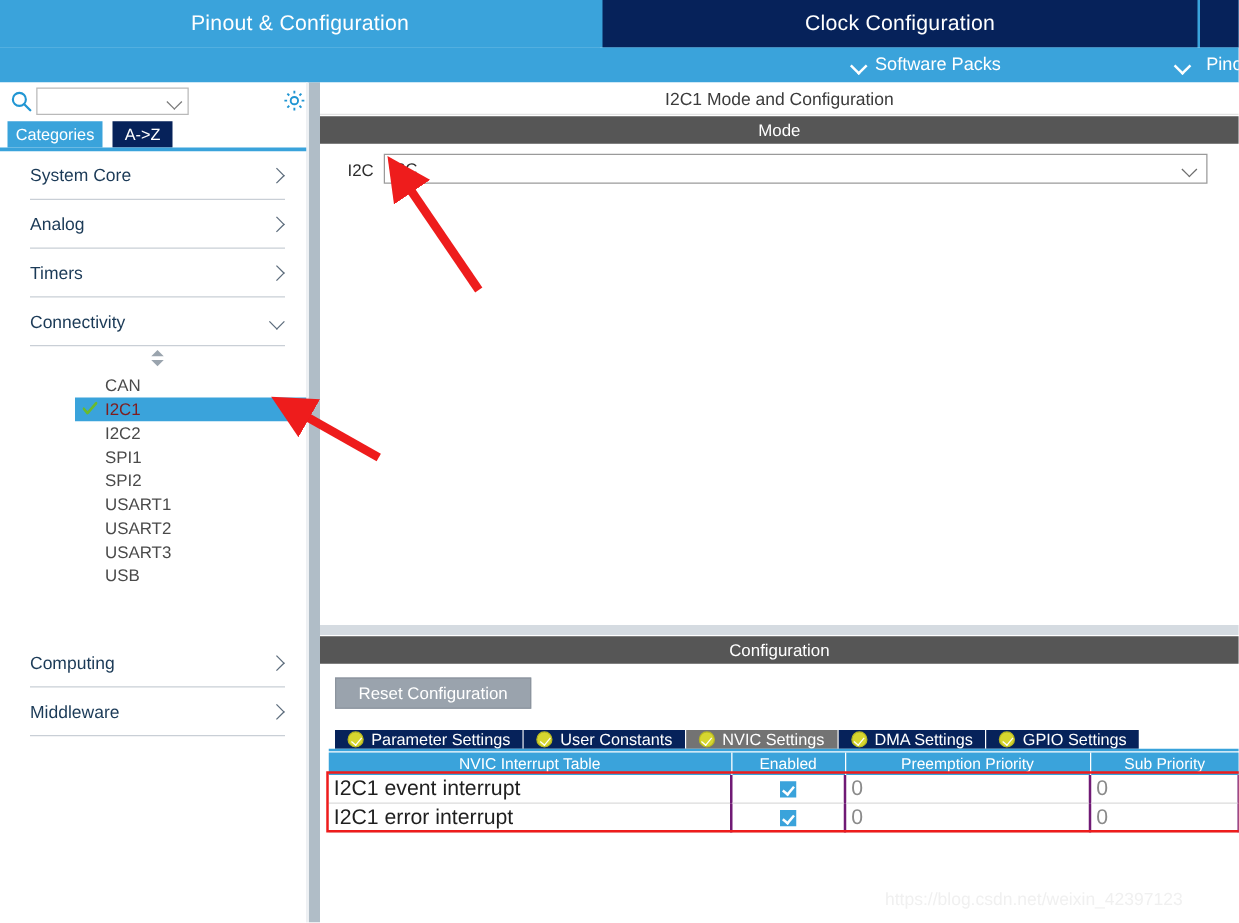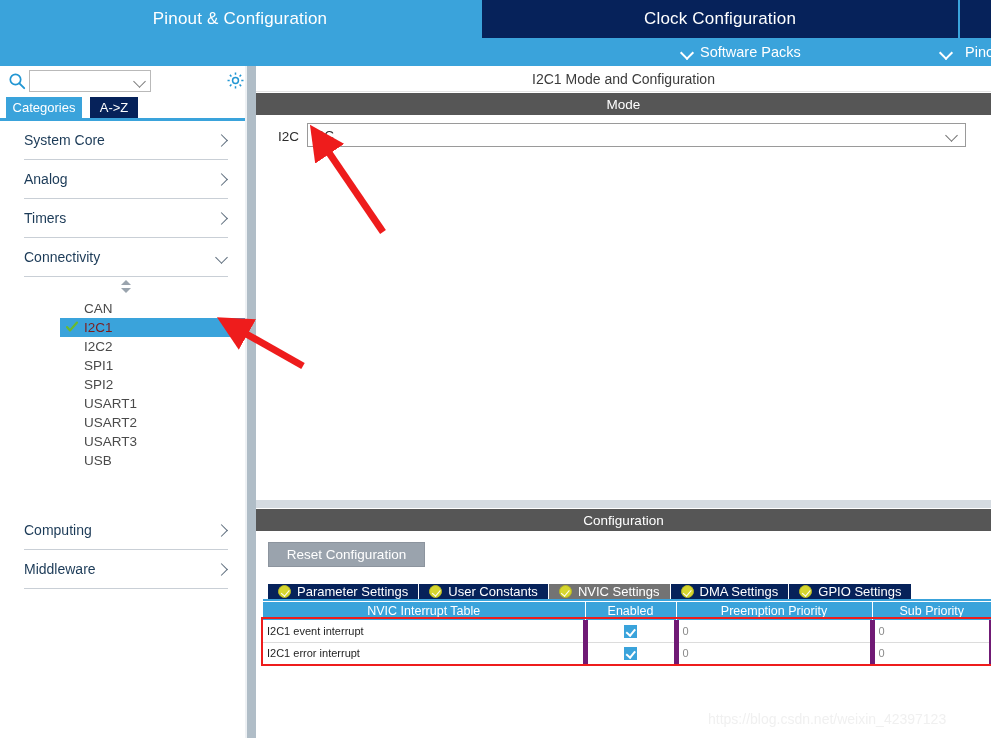--- a/index.html
+++ b/index.html
@@ -216,23 +216,23 @@
     border-collapse: collapse; table-layout: fixed;
   }
   .nvic-table th {
     background: #3aa3db; color: #ffffff;
     font-size: 12.5px; font-weight: normal; height: 18px;
     border-right: 1px solid #ffffff;
     text-align: center;
   }
   .nvic-table th:last-child { border-right: none; }
   .nvic-table td {
-    height: 22px; font-size: 11px; color: #1f1f1f;
+    height: 22px; font-size: 17px; color: #1f1f1f;
     border-bottom: 1px solid #dcdcdc;
-    border-right: 5px solid #701a75;
+    border-right: 2px solid #701a75;
     padding-left: 4px; background: #ffffff;
   }
   .nvic-table td.prio { color: #8a8a8a; }
   .nvic-table td.ctr { text-align: center; padding-left: 0; }
   .cbox {
     display: inline-block; width: 13px; height: 13px;
     background: #3aa3db; position: relative; vertical-align: middle;
   }
   .cbox::after {
     content:''; position:absolute; left: 4px; top: 2px;

